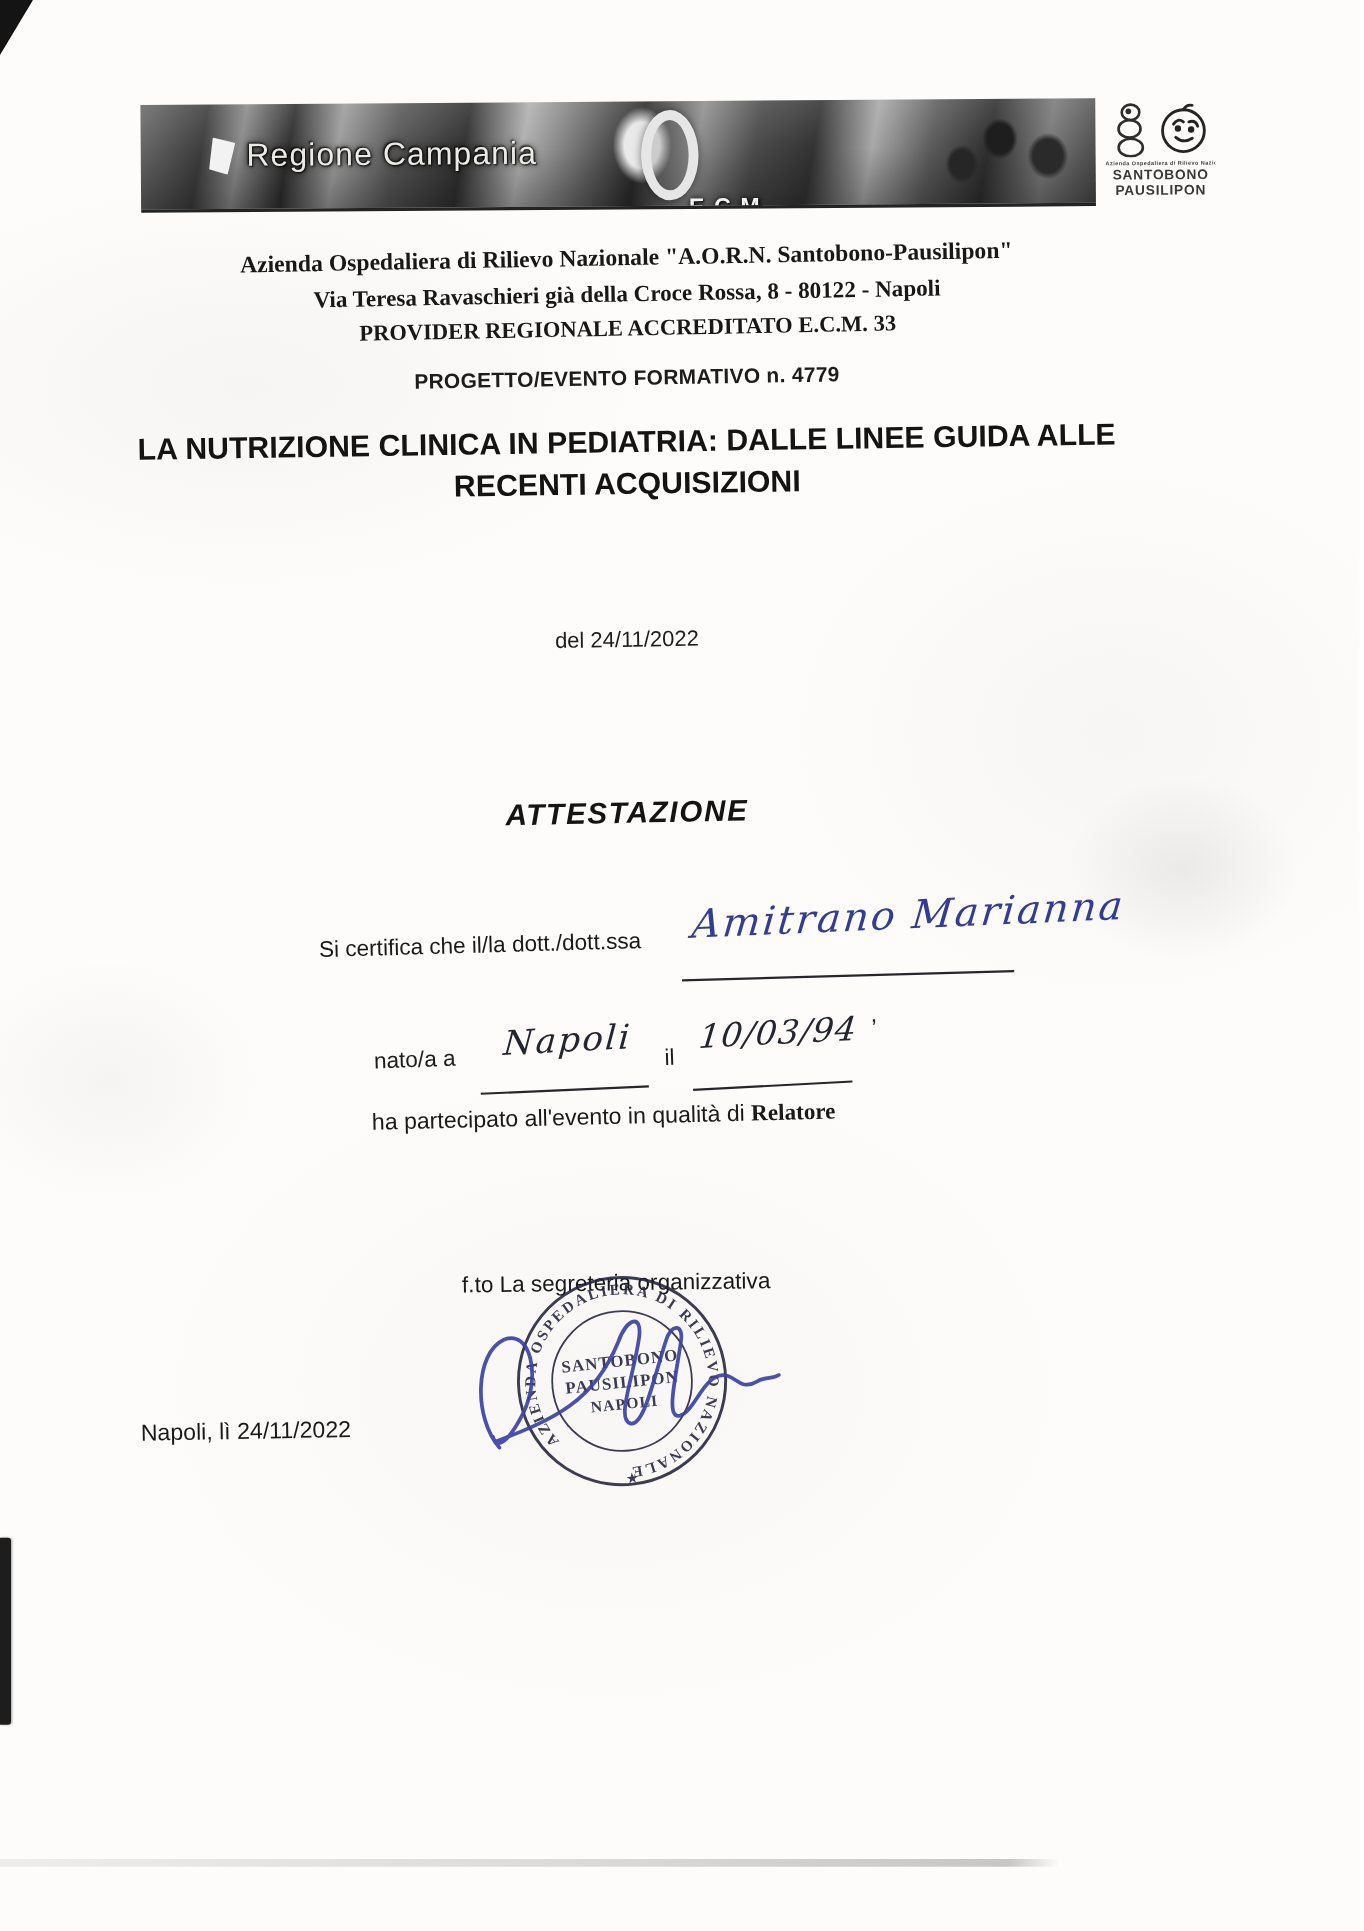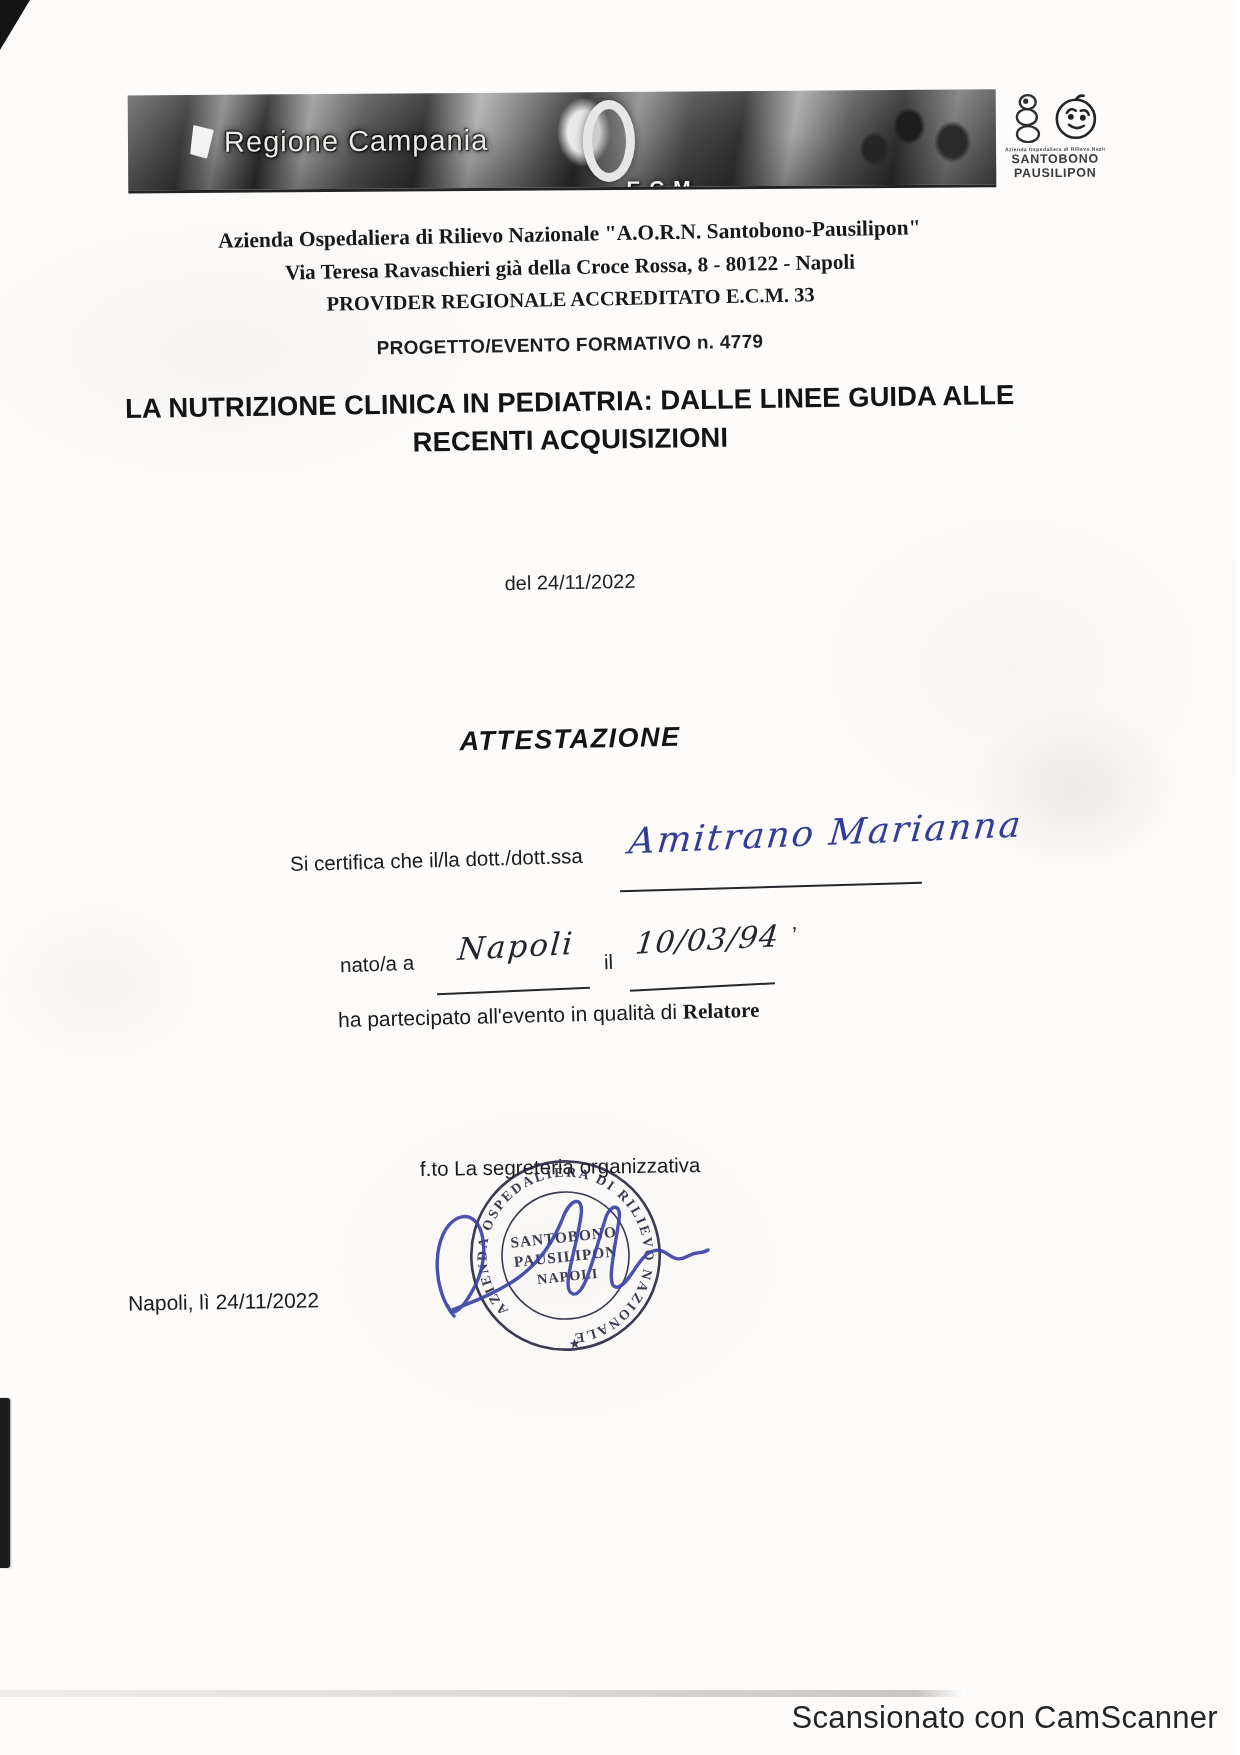--- a/index.html
+++ b/index.html
@@ -204,15 +204,14 @@
 
   <svg class="signature" viewBox="0 0 310 185">
     <g fill="none" stroke="#3c42a8" stroke-width="3.4" stroke-linecap="round" opacity="0.92">
       <path d="M 42,158 C 18,130 20,72 46,60 C 70,50 80,92 64,126 C 52,150 40,162 36,148"></path>
       <path d="M 40,152 C 92,132 128,116 150,62 C 158,40 172,36 169,58 C 164,94 148,132 161,136 C 173,139 181,100 193,62 C 197,46 210,44 207,62 C 202,96 193,132 206,129 C 218,126 226,98 241,93 C 256,88 259,108 276,98 C 284,93 290,96 296,92"></path>
     </g>
   </svg>
 
   <div class="place-date">Napoli, lì 24/11/2022</div>
 
-  <div class="footer">Scansionato con CamScanner</div>
 
 </div>
 
 </body></html>

